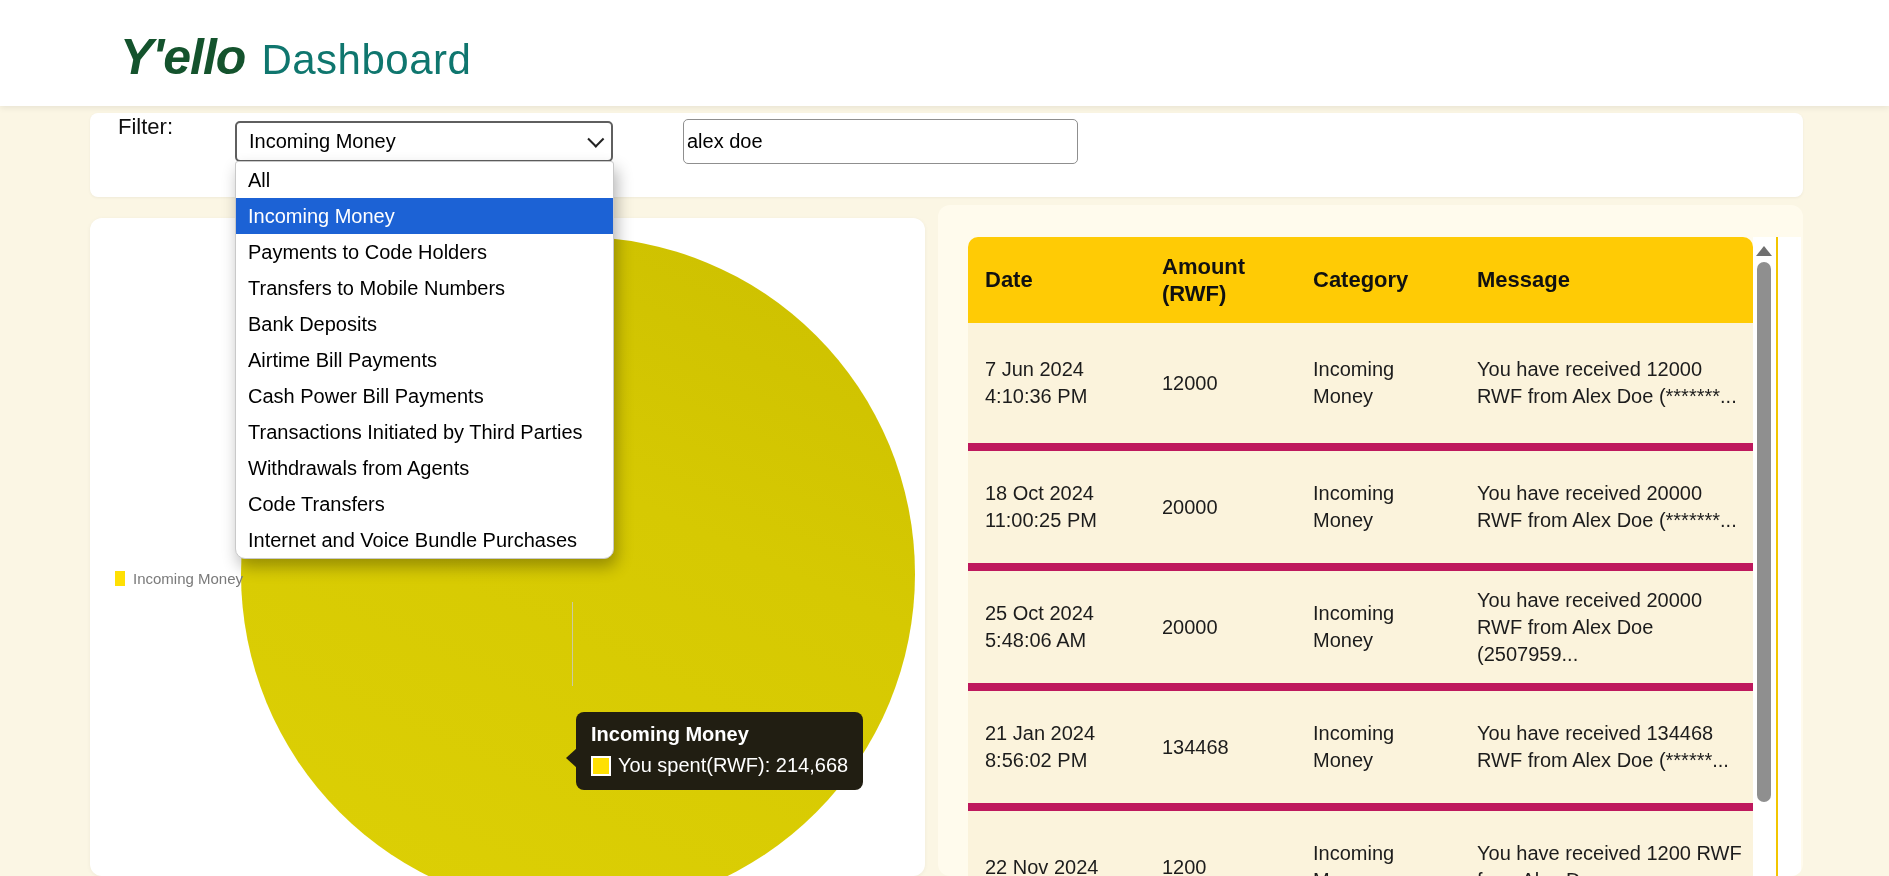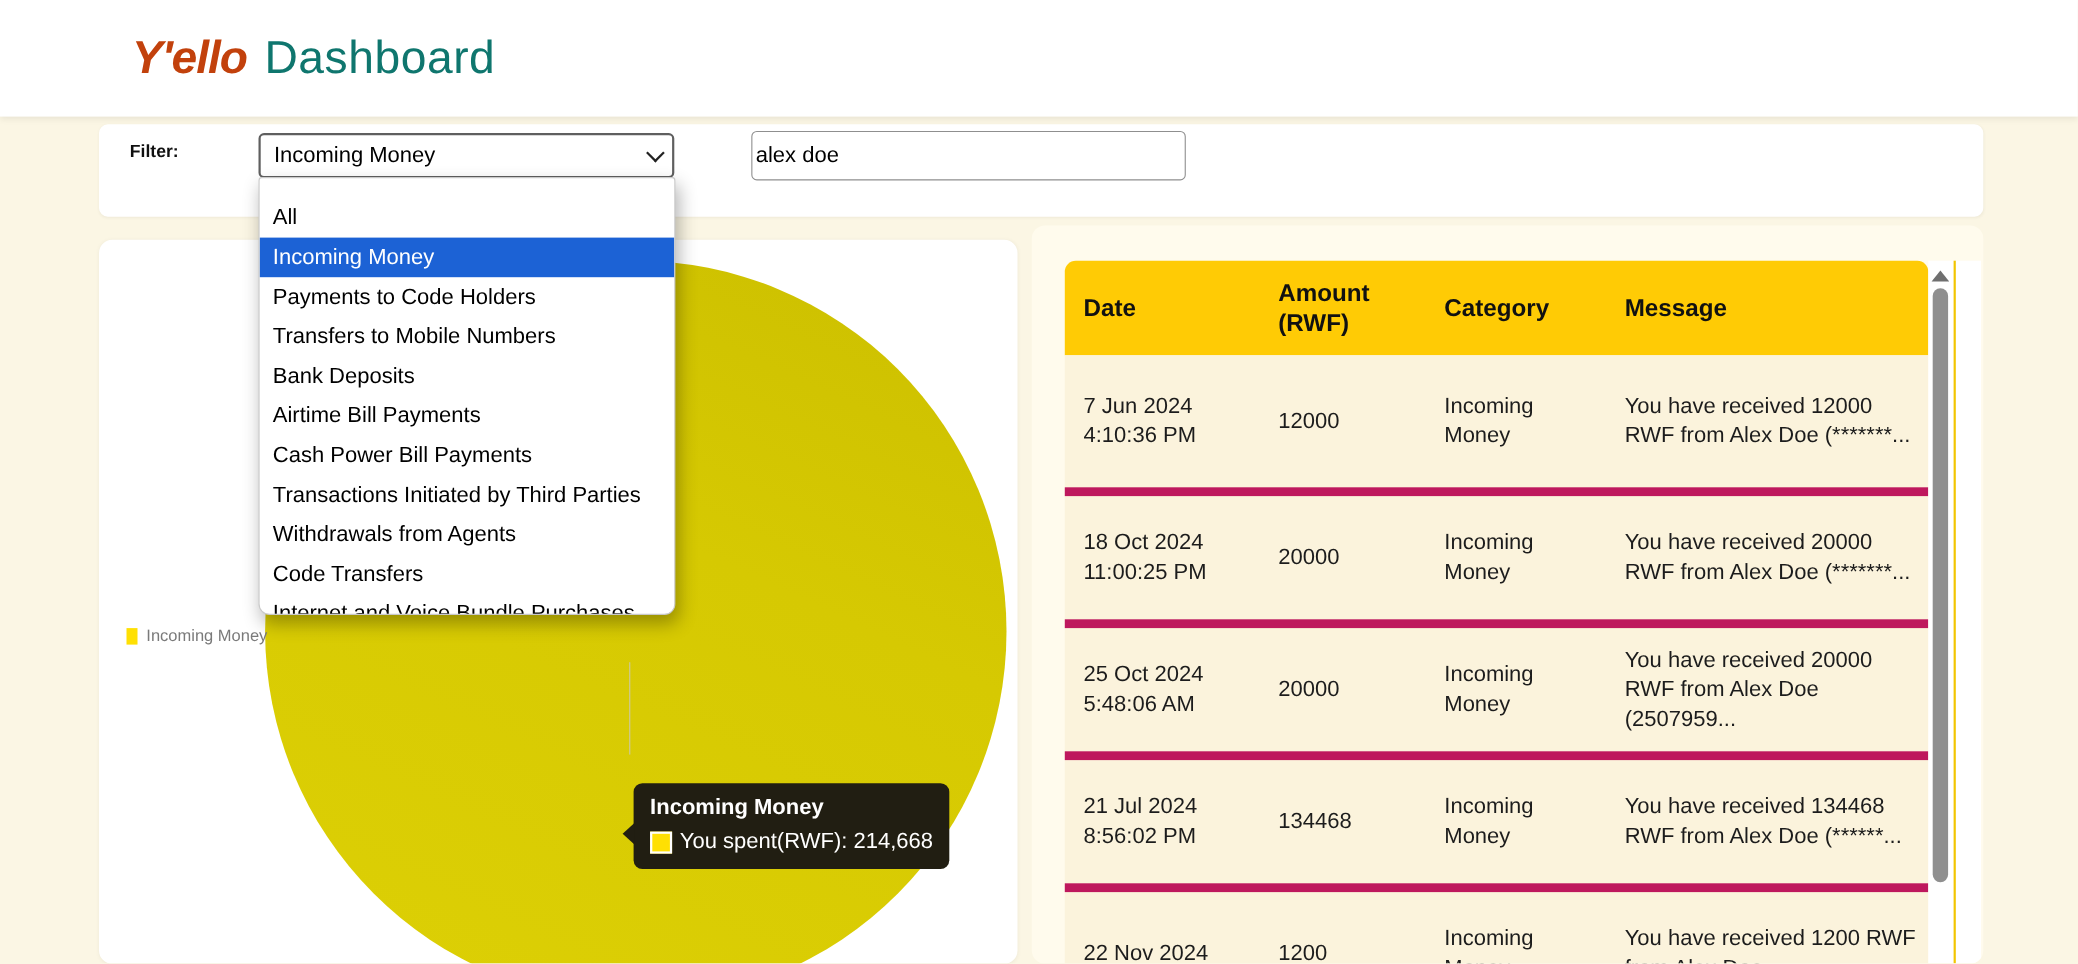--- a/index.html
+++ b/index.html
@@ -5,40 +5,40 @@
   * { margin:0; padding:0; box-sizing:border-box; }
   html,body { width:1889px; height:876px; overflow:hidden; }
   body { font-family:"Liberation Sans", sans-serif; background:#fbf6e4; position:relative; }
 
   .app { position:absolute; inset:0; }
 
   
   .header { position:absolute; left:0; top:0; width:1889px; height:106px; background:#ffffff;
             box-shadow:0 2px 6px rgba(0,0,0,.08); z-index:5; }
   .logo { position:absolute; left:120px; top:28px; display:flex; align-items:baseline; gap:16px; }
-  .brand { font-size:42px; font-weight:800; font-style:italic; color:#c2410c; letter-spacing:-1px; }
+  .brand { font-size:50px; font-weight:800; font-style:italic; color:#14532d; letter-spacing:-1px; }
   .app-title { font-size:42px; font-weight:400; color:#0f766e; letter-spacing:0.5px; }
 
   
   .filter-card { position:absolute; left:90px; top:113px; width:1713px; height:84px; background:#ffffff;
                  border-radius:8px; z-index:6; box-shadow:0 1px 3px rgba(0,0,0,.05); }
-  .filter-label { position:absolute; left:118px; top:130px; font-size:16px; font-weight:700; color:#101010; z-index:7; }
+  .filter-label { position:absolute; left:118px; top:114px; font-size:22px; font-weight:400; color:#101010; z-index:7; }
   .select-box { position:absolute; left:235px; top:121px; width:378px; height:41px; background:#ffffff;
                 border:2px solid #5f5f5f; border-radius:5px; display:flex; align-items:center;
                 padding:0 12px; font-size:20px; color:#000; z-index:22; cursor:default; }
   .select-box .chevron { margin-left:auto; width:12px; height:12px; border-right:2px solid #222;
                 border-bottom:2px solid #222; transform:rotate(45deg) translateY(-4px); }
   .search-input { position:absolute; left:683px; top:119px; width:395px; height:45px; border:1px solid #8f8f8f;
                   border-radius:5px; font-size:20px; padding:0 3px; color:#000; background:#fff;
                   font-family:"Liberation Sans",sans-serif; z-index:7; }
 
   
   .dropdown { position:absolute; left:235px; top:161px; width:379px; height:398px; background:#ffffff;
               border:1px solid #c9c9c9; border-radius:3px 3px 10px 10px; z-index:30;
-              box-shadow:3px 8px 16px rgba(0,0,0,.30); padding-top:18px; overflow:hidden; }
+              box-shadow:3px 8px 16px rgba(0,0,0,.30); padding-top:0; overflow:hidden; }
   .dropdown .opt { height:36px; line-height:36px; padding-left:12px; font-size:20px; color:#000;
                    white-space:nowrap; cursor:default; }
   .dropdown .opt.highlight { background:#1c62d5; color:#ffffff; }
 
   
   .chart-panel { position:absolute; left:90px; top:218px; width:835px; height:658px; background:#ffffff;
                  border-radius:12px; overflow:hidden; z-index:1; box-shadow:0 1px 4px rgba(0,0,0,.05); }
   .pie { position:absolute; left:151px; top:19px; width:674px; height:674px; border-radius:50%;
          background:linear-gradient(205deg,#ccbf00 0%,#d6c902 40%,#ddd005 100%); }
   .anchor-line { position:absolute; left:482px; top:384px; width:1px; height:84px; background:#c9c9c9; opacity:.8; }
@@ -155,21 +155,21 @@
           <div class="td">Incoming Money</div>
           <div class="td">You have received 20000 RWF from Alex Doe (*******...</div>
         </div>
         <div class="trow">
           <div class="td">25 Oct 2024 5:48:06 AM</div>
           <div class="td">20000</div>
           <div class="td">Incoming Money</div>
           <div class="td">You have received 20000 RWF from Alex Doe (2507959...</div>
         </div>
         <div class="trow">
-          <div class="td">21 Jul 2024 8:56:02 PM</div>
+          <div class="td">21 Jan 2024 8:56:02 PM</div>
           <div class="td">134468</div>
           <div class="td">Incoming Money</div>
           <div class="td">You have received 134468 RWF from Alex Doe (******...</div>
         </div>
         <div class="trow">
           <div class="td">22 Nov 2024</div>
           <div class="td">1200</div>
           <div class="td">Incoming Money</div>
           <div class="td">You have received 1200 RWF from Alex Doe...</div>
         </div>

